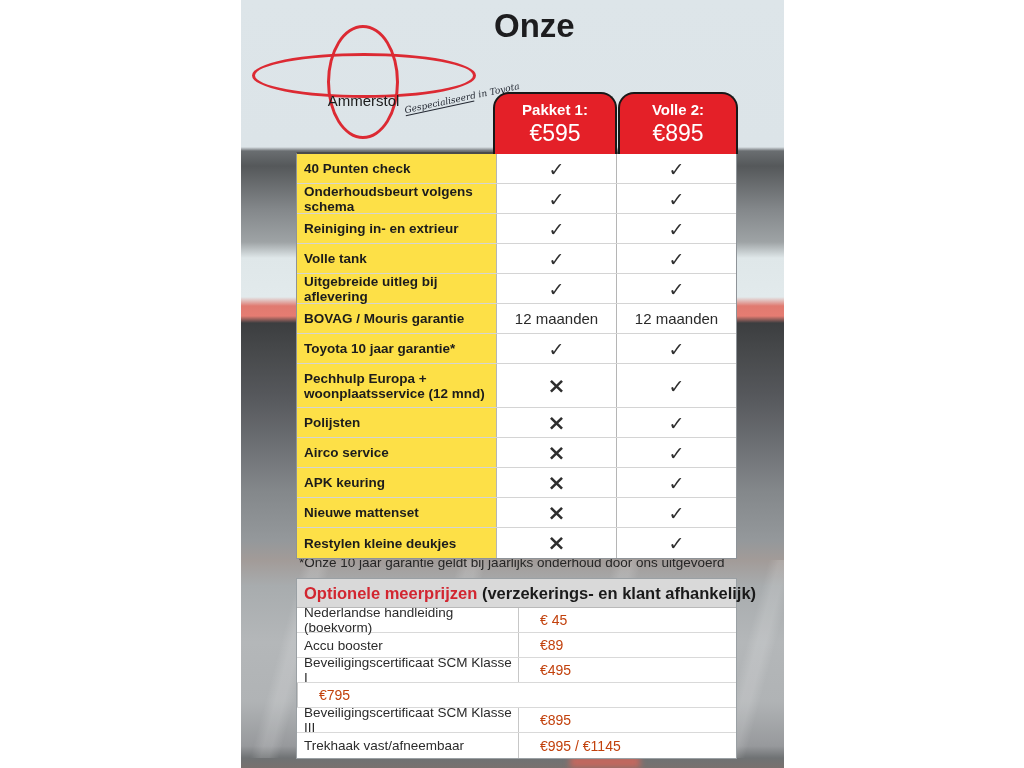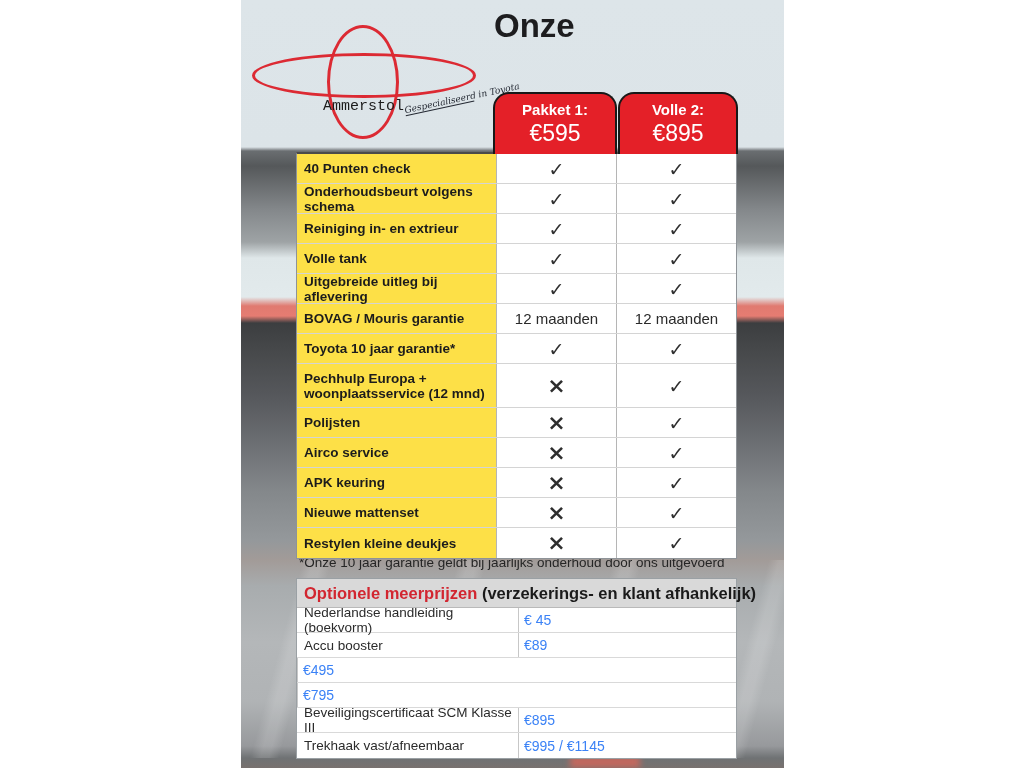--- a/index.html
+++ b/index.html
@@ -34,22 +34,22 @@
     background:#c4685e; filter:blur(3px);
   }
 
   
   .logo { position:absolute; left:5px; top:10px; width:235px; height:135px; }
   .ellipse { position:absolute; border:3px solid #dc2a33; border-radius:50%; }
   .ellipse-h { left:6px; top:43px; width:224px; height:45px; }
   .ellipse-v { left:81px; top:15px; width:72px; height:114px; }
   .logo-name { position:absolute; left:0; top:48px; width:235px; text-align:center;
                font-size:27px; color:#1b1b1b; letter-spacing:0; }
-  .logo-city { position:absolute; left:0; top:88px; width:235px; text-align:center;
-               font-size:15px; color:#1b1b1b;font-family:Liberation Mono, monospace; }
+  .logo-city { position:absolute; left:0; top:82px; width:235px; text-align:center;
+               font-size:15px; color:#1b1b1b; }
   .logo-tagline { position:absolute; left:158px; top:88px; width:70px;
                   font-family:"DejaVu Serif", serif; font-style:italic;
                   font-size:9px; color:#232832; transform:rotate(-12deg);
                   border-bottom:1px solid #232832; white-space:nowrap; }
 
   
   .title { position:absolute; left:253px; top:6px; width:285px;
            font-size:33px; line-height:40px; font-weight:bold; color:#1d1d1f; }
 
   
@@ -87,22 +87,22 @@
   .options { position:absolute; left:55px; top:578px; width:441px;
              background:#ffffff; border:1px solid #9aa0a4; }
   .opt-header { height:29px; background:#d9d9d9; border-bottom:1px solid #b9b9b9;
                 display:flex; align-items:center; padding-left:7px;
                 font-size:16.5px; font-weight:bold; color:#1a1a1a; white-space:pre; }
   .opt-header .red { color:#d22630; }
   .o-row { display:flex; height:25px; }
   .o-row:not(:last-child) { border-bottom:1px solid #d9d9d9; }
   .o-label { width:221px; display:flex; align-items:center; padding-left:7px;
              font-size:13.5px; color:#2b2b2b; }
-  .o-price { flex:1; display:flex; align-items:center; padding-left:5px;
-             border-left:1px solid #c7c7c7; font-size:14px; color:#3b82f6; }
+  .o-price { flex:1; display:flex; align-items:center; padding-left:21px;
+             border-left:1px solid #c7c7c7; font-size:14px; color:#c2410c; }
 </style>
 </head>
 <body>
 
 <div class="canvas">
 
   <div class="poster">
     <div class="photo-streaks"></div>
     <div class="photo-red-detail"></div>
 
@@ -268,20 +268,21 @@
     <div class="o-label">Nederlandse handleiding (boekvorm)</div>
     <div class="o-price">€ 45</div>
   </div>
 
   <div class="o-row">
     <div class="o-label">Accu booster</div>
     <div class="o-price">€89</div>
   </div>
 
   <div class="o-row">
+    <div class="o-label">Beveiligingscertificaat SCM Klasse I</div>
     <div class="o-price">€495</div>
   </div>
 
   <div class="o-row">
     <div class="o-price">€795</div>
   </div>
 
   <div class="o-row">
     <div class="o-label">Beveiligingscertificaat SCM Klasse III</div>
     <div class="o-price">€895</div>

